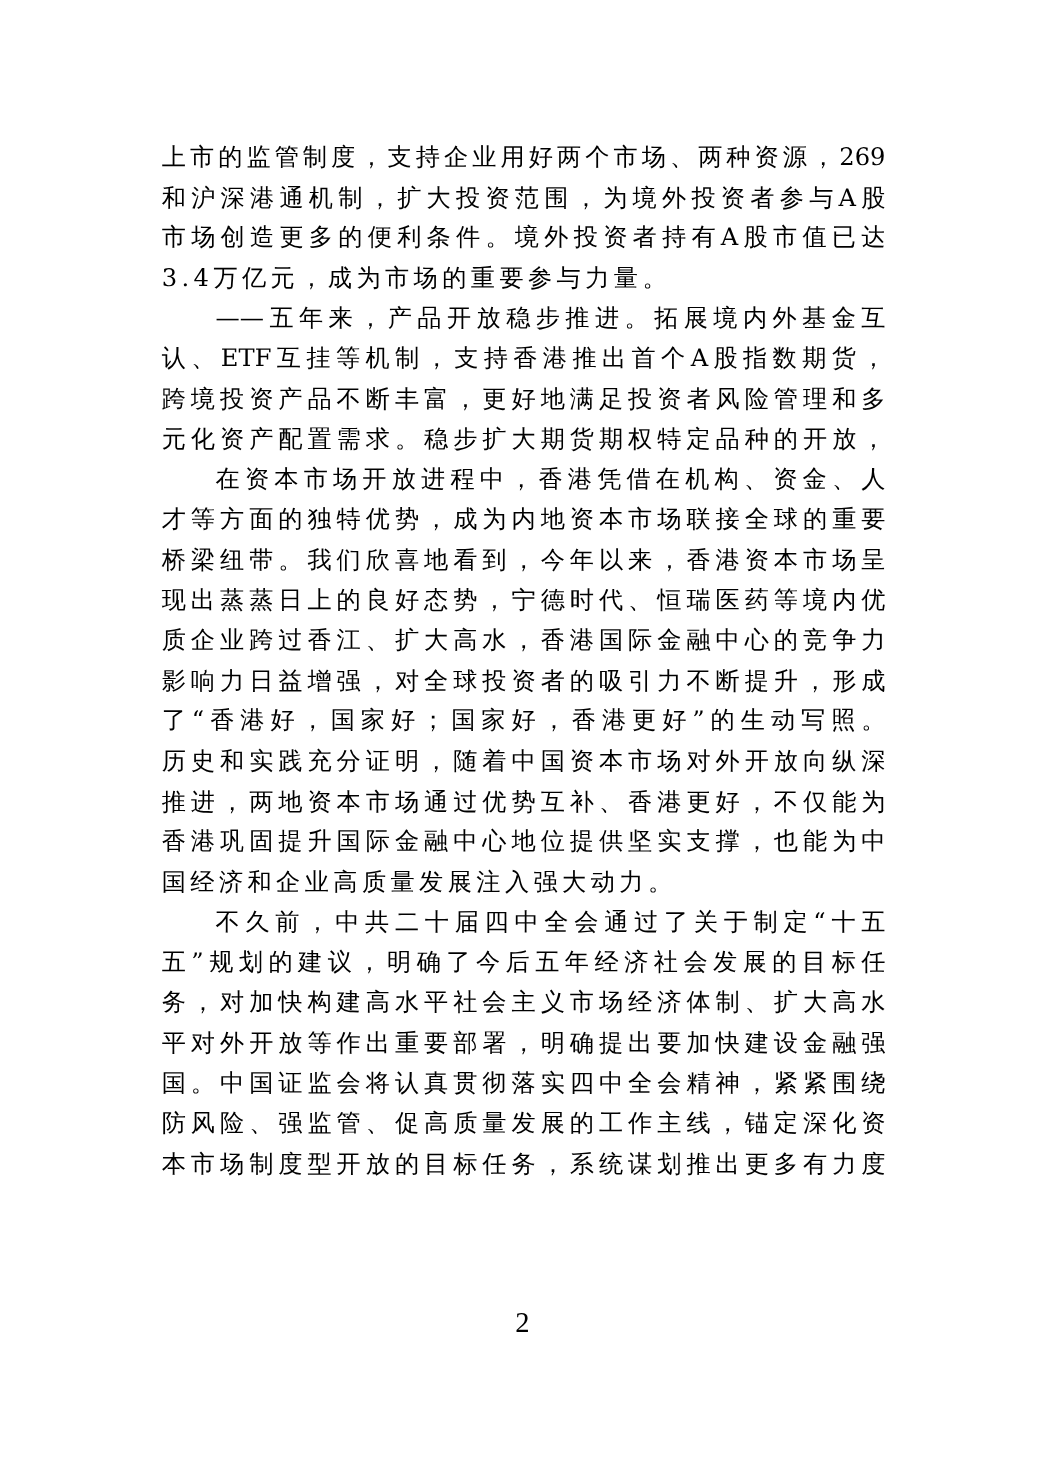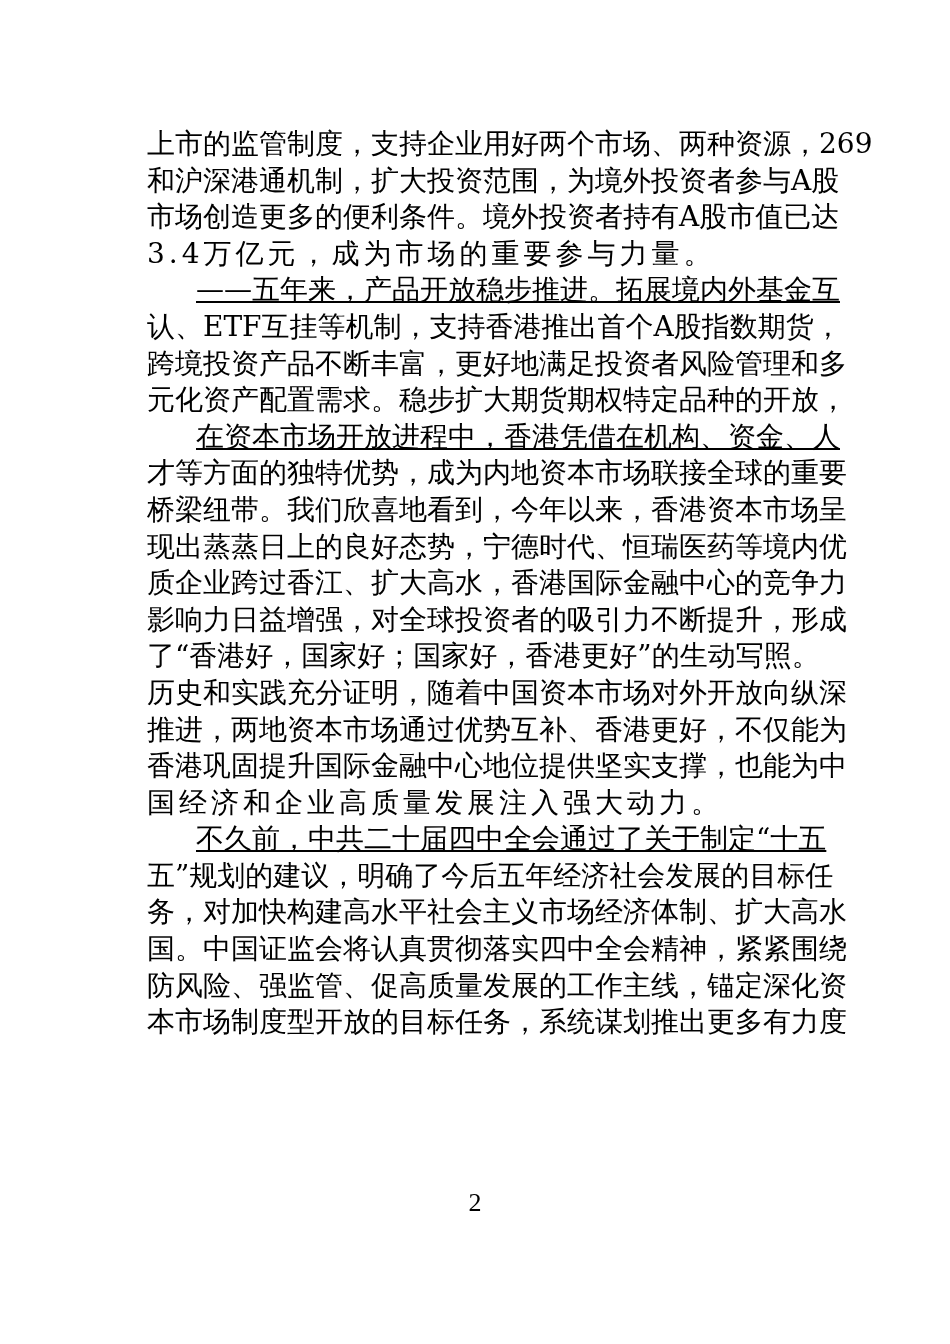--- a/index.html
+++ b/index.html
@@ -26,33 +26,32 @@
   .body-text {
     position: absolute;
     left: 147px;
     top: 126px;
     width: 658px;
   }
   .line {
     display: block;
     height: 36.6px;
     line-height: 36.6px;
-    font-size: 28px;
+    font-size: 22px;
     white-space: nowrap;
     text-align: justify;
     text-align-last: justify;
     letter-spacing: 0;
   }
   .line.last {
     text-align-last: left;
     letter-spacing: 4px;
   }
   .line.indent {
     padding-left: 49px;
-    text-decoration: underline;
   }
   .page-number {
     position: absolute;
     left: 0;
     width: 950px;
     top: 1188px;
     text-align: center;
     font-family: "Liberation Serif", "DejaVu Serif", serif;
     font-size: 26px;
     line-height: 30px;
@@ -90,20 +89,21 @@
       <span class="line">推进，两地资本市场通过优势互补、香港更好，不仅能为</span>
       <span class="line">香港巩固提升国际金融中心地位提供坚实支撑，也能为中</span>
       <span class="line last">国经济和企业高质量发展注入强大动力。</span>
     </div>
 
 
     <div>
       <span class="line indent">不久前，中共二十届四中全会通过了关于制定“十五</span>
       <span class="line">五”规划的建议，明确了今后五年经济社会发展的目标任</span>
       <span class="line">务，对加快构建高水平社会主义市场经济体制、扩大高水</span>
+      <span class="line">平对外开放等作出重要部署，明确提出要加快建设金融强</span>
       <span class="line">国。中国证监会将认真贯彻落实四中全会精神，紧紧围绕</span>
       <span class="line">防风险、强监管、促高质量发展的工作主线，锚定深化资</span>
       <span class="line">本市场制度型开放的目标任务，系统谋划推出更多有力度</span>
     </div>
 
   </div>
 
   <div class="page-number">2</div>
 </div>
 

